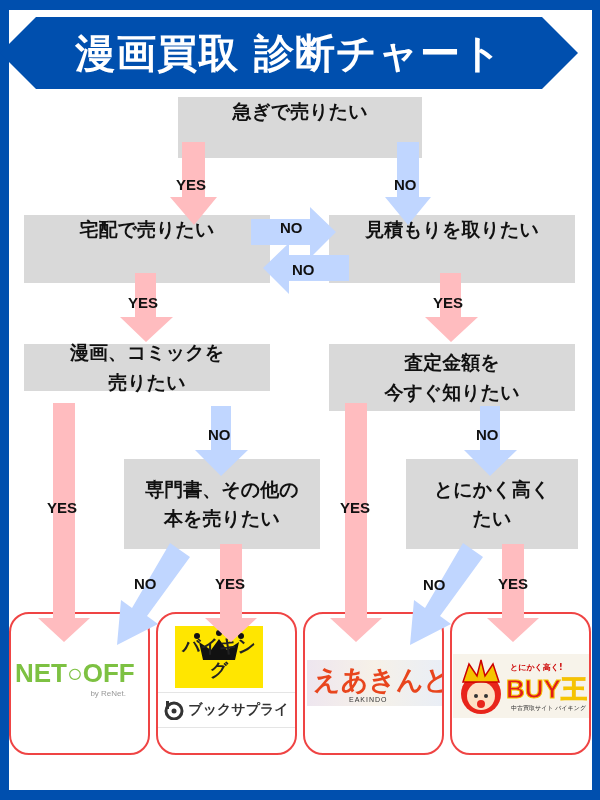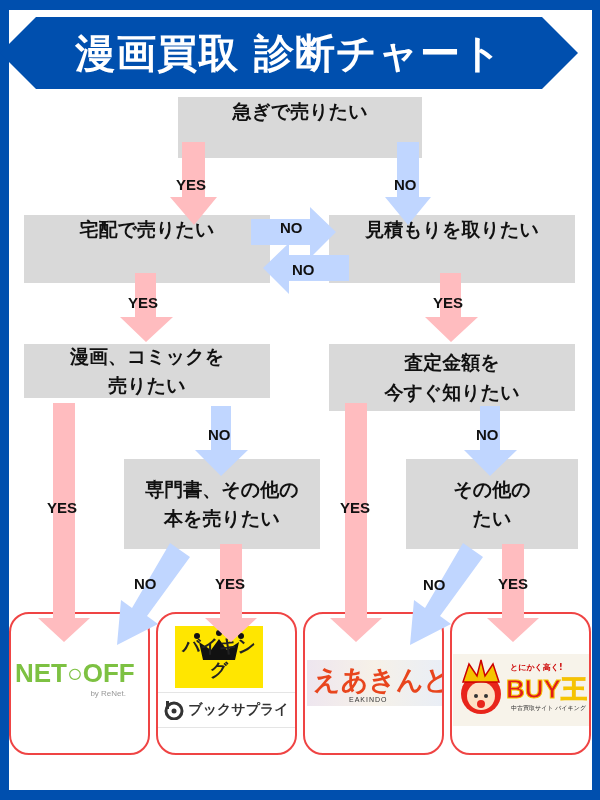--- a/index.html
+++ b/index.html
@@ -15,21 +15,21 @@
   .netoff { position:absolute; left:4px; top:44px; width:133px; }
   .netoff-word { font-family:"Liberation Sans", sans-serif; font-weight:bold; font-size:26px; color:#7dc142; letter-spacing:0px; white-space:nowrap; }
   .netoff-by { font-family:"Liberation Sans", sans-serif; font-size:8px; color:#999; text-align:right; padding-right:22px; }
   .kaitori { position:absolute; left:17px; top:12px; width:88px; height:62px; background:#ffe600; }
   .kaitori-text { position:absolute; left:0; bottom:6px; width:100%; text-align:center; font-weight:bold; font-size:18px; color:#222; }
   .booksupply { position:absolute; left:0; top:78px; width:100%; height:34px; border-top:1px solid #e5e5e5; border-bottom:1px solid #e5e5e5; display:flex; align-items:center; justify-content:center; gap:4px; }
   .bs-text { font-weight:bold; font-size:14px; color:#333; }
   .eakindo { position:absolute; left:2px; top:46px; width:135px; height:46px; background:linear-gradient(90deg,#eee6ef,#f6f1e8,#e9eef6); }
   .eak-main { position:absolute; left:6px; top:2px; font-weight:bold; font-size:27px; color:#e8451d; white-space:nowrap; }
   .eak-sub { position:absolute; left:42px; bottom:3px; font-size:7px; letter-spacing:1px; color:#333; font-family:"Liberation Sans", sans-serif; }
-  .buyou { position:absolute; left:1px; top:40px; width:136px; height:72px; background:#f7f3ea; }
+  .buyou { position:absolute; left:1px; top:40px; width:136px; height:64px; background:#f7f3ea; }
   .buy-tag { position:absolute; left:57px; top:8px; font-size:8px; color:#c00; font-weight:bold; white-space:nowrap; }
   .buy-main { position:absolute; left:53px; top:18px; font-family:"Liberation Sans", sans-serif; font-weight:bold; font-size:26px; color:#e01b1b; -webkit-text-stroke:1px #f5c400; white-space:nowrap; }
   .buy-sub { position:absolute; left:58px; top:50px; font-size:6px; color:#333; white-space:nowrap; }
 </style>
 </head>
 <body>
 
 <div class="canvas"></div>
 
 <div class="banner">
@@ -41,34 +41,34 @@
 
 <div class="box" style="left:178px;top:97px;width:244px;height:61px;">
   <span>急ぎで売りたい</span>
 </div>
 <div class="box" style="left:24px;top:215px;width:246px;height:68px;">
   <span>宅配で売りたい</span>
 </div>
 <div class="box" style="left:329px;top:215px;width:246px;height:68px;">
   <span>見積もりを取りたい</span>
 </div>
-<div class="box" style="left:24px;top:344px;width:246px;height:54px;flex-direction:column;">
+<div class="box" style="left:24px;top:344px;width:246px;height:47px;flex-direction:column;">
   <span>漫画、コミックを</span>
   <span>売りたい</span>
 </div>
 <div class="box" style="left:329px;top:344px;width:246px;height:67px;flex-direction:column;">
   <span>査定金額を</span>
   <span>今すぐ知りたい</span>
 </div>
 <div class="box" style="left:124px;top:459px;width:196px;height:90px;flex-direction:column;">
   <span>専門書、その他の</span>
   <span>本を売りたい</span>
 </div>
 <div class="box" style="left:406px;top:459px;width:172px;height:90px;flex-direction:column;">
-  <span>その他の</span>
+  <span>とにかく高く</span>
   <span>たい</span>
 </div>
 
 <svg class="arrow" style="left:0;top:0;" width="600" height="800">
   <g fill="#ffbcbf">
 
     <polygon points="182,142 205,142 205,197 217,197 194,225 170,197 182,197"></polygon>
 
     <polygon points="135,273 156,273 156,317 173,317 146,342 120,317 135,317"></polygon>
 

